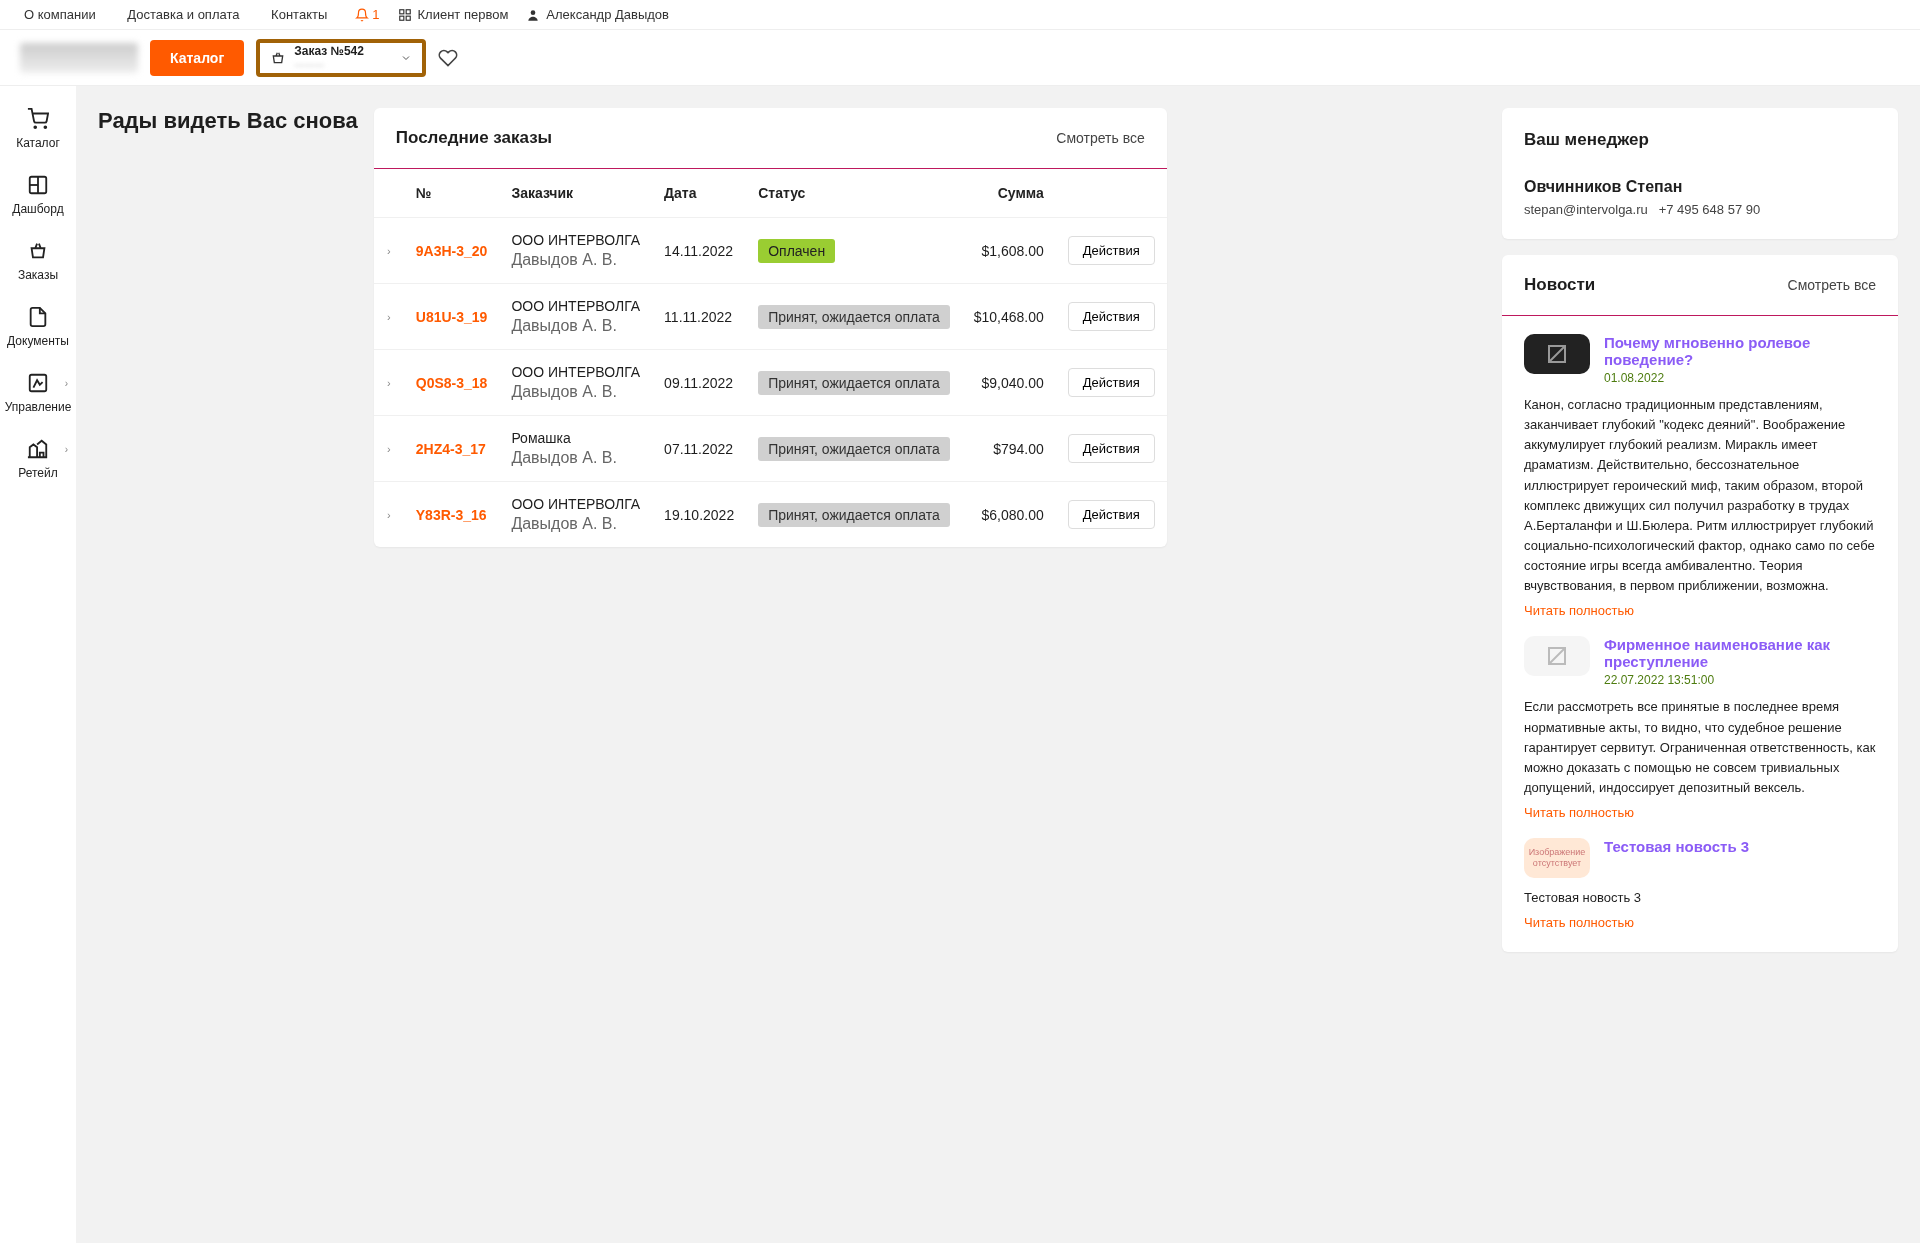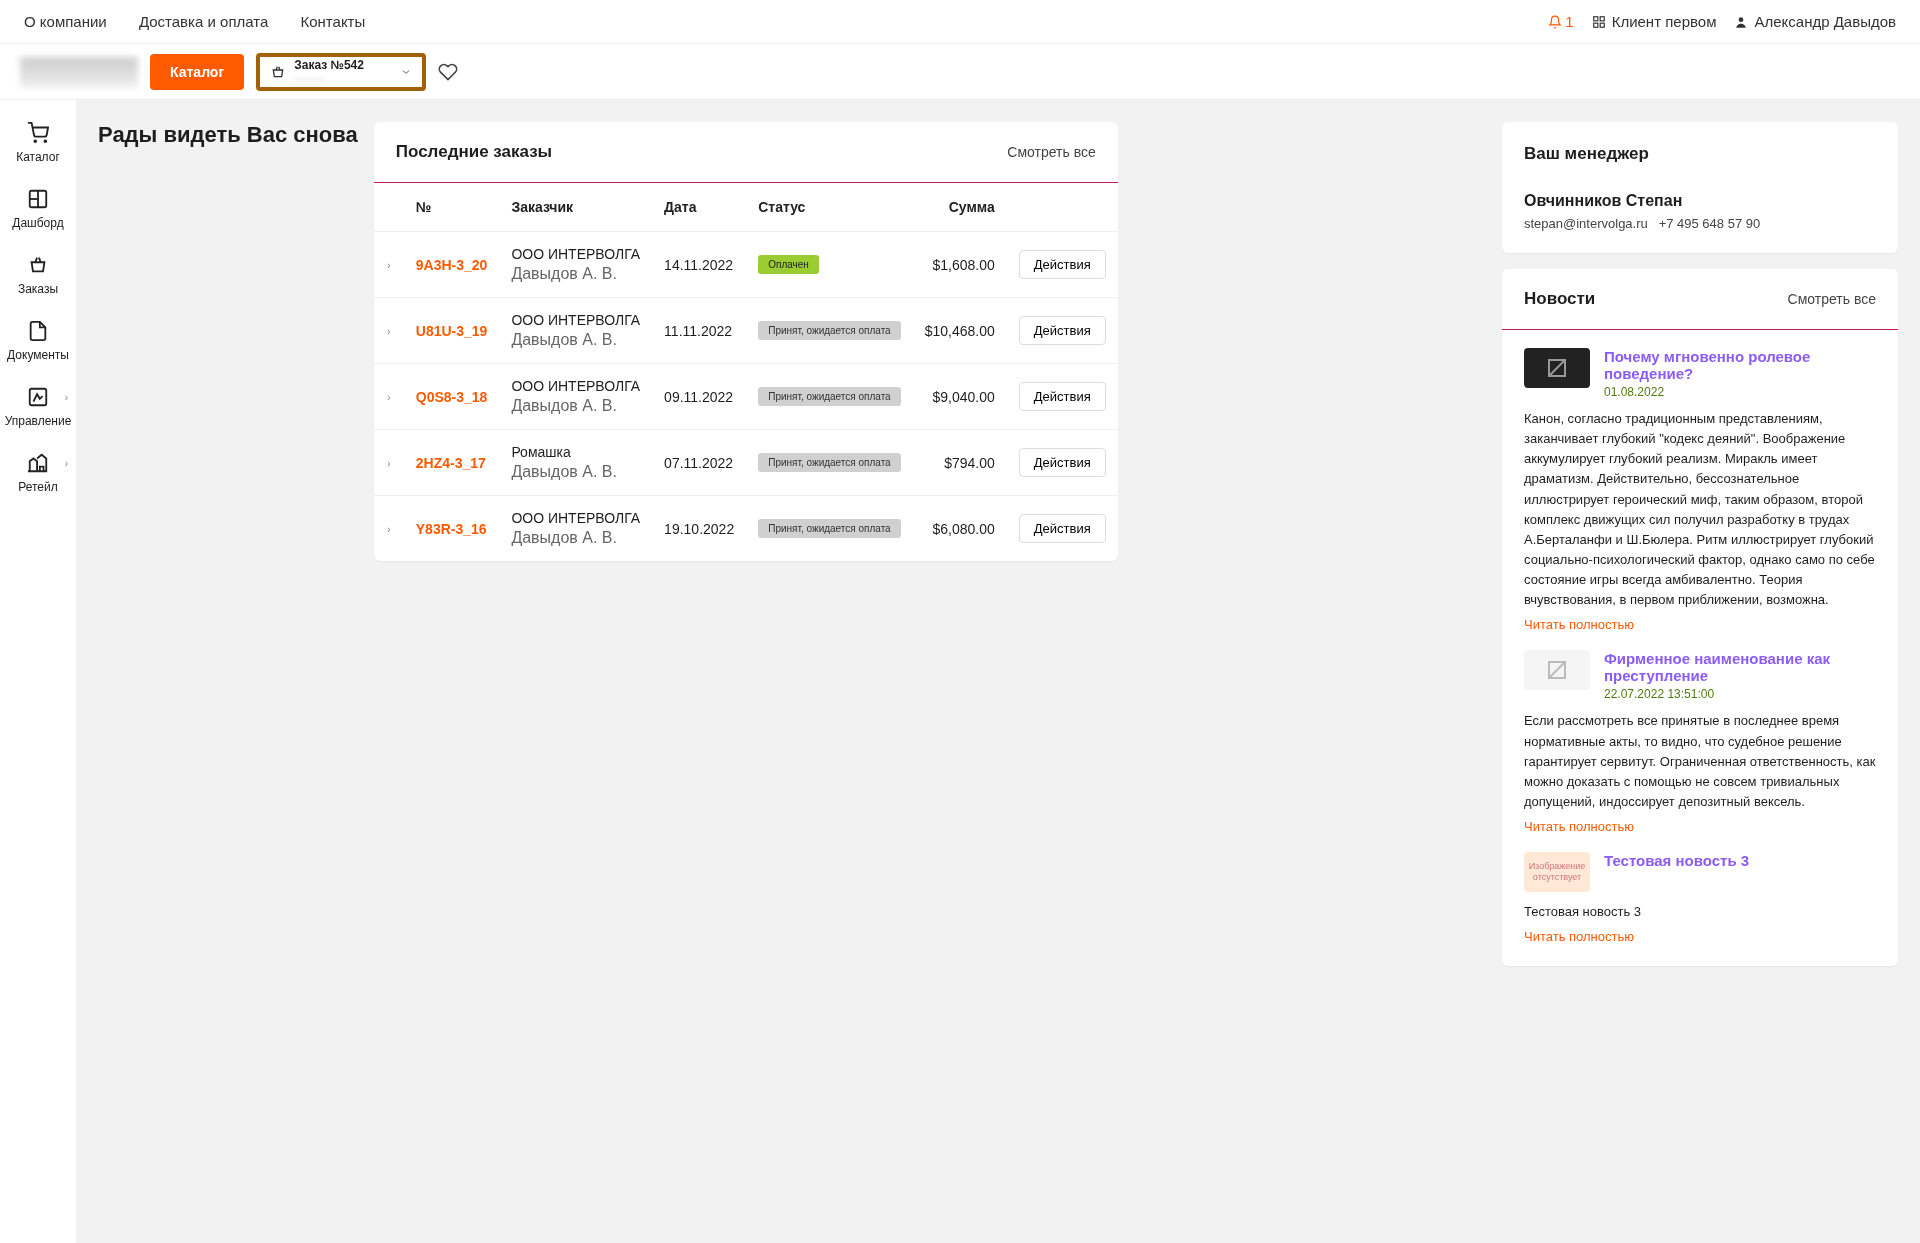--- a/index.html
+++ b/index.html
@@ -1,17 +1,17 @@
 <!DOCTYPE html>
 <html><head>
 <meta charset="utf-8">
 <style>
 *{margin:0;padding:0;box-sizing:border-box;font-family:'Segoe UI',Arial,sans-serif}
 body{background:#f2f2f2;color:#1e1e1e;font-size:14px}
-.topbar{background:#fff;height:44px;display:flex;justify-content:space-between;align-items:center;padding:0 24px;font-size:15px;border-bottom:1px solid #eee}
+.topbar{background:#fff;height:30px;display:flex;align-items:center;padding:0 24px;font-size:13px;border-bottom:1px solid #eee}
 .topbar-left a{margin-right:28px;color:#333;text-decoration:none}
 .topbar-right{display:flex;align-items:center;gap:18px}
 .topbar-right .notif{color:#ff5a00;display:flex;align-items:center;gap:3px}
 .topbar-right .item{display:flex;align-items:center;gap:6px;color:#333}
 .header{background:#fff;height:56px;display:flex;align-items:center;padding:0 20px;gap:12px;border-bottom:1px solid #eee}
 .logo{width:118px;height:30px;background:linear-gradient(#ccc,#eee);border-radius:3px;filter:blur(3px)}
 .catalog-btn{background:#ff5a00;color:#fff;border:none;padding:10px 20px;border-radius:4px;font-size:14px;font-weight:600;cursor:pointer}
 .search-wrap{flex:1;border:1px solid #ddd;border-radius:4px;display:flex;align-items:center;padding:0 14px;height:38px;color:#999}
 .search-wrap input{border:none;outline:none;flex:1;font-size:14px;color:#333;margin-left:8px}
 .order-sel{border:4px solid #a16207;border-radius:4px;height:38px;width:170px;display:flex;align-items:center;padding:0 10px;gap:8px;cursor:pointer}
@@ -33,31 +33,31 @@
 .card-head h2{font-size:17px;font-weight:700}
 .see-all{font-size:14px;color:#444;text-decoration:none}
 .tbl{width:100%;border-collapse:collapse}
 .tbl th{text-align:left;padding:16px 12px;font-weight:600;font-size:14px;color:#222}
 .tbl td{padding:14px 12px;border-top:1px solid #f0f0f0;font-size:14px;vertical-align:middle}
 .tbl .expand{width:30px;text-align:center;color:#888;cursor:pointer;font-size:11px}
 .tbl .num a{color:#ff5a00;text-decoration:none;font-weight:600}
 .tbl .cust .c1{font-size:14px}
 .tbl .cust .c2{font-size:16px;color:#666;margin-top:3px}
 .tbl .sum{text-align:right;font-weight:500}
-.badge{display:inline-block;padding:4px 10px;border-radius:3px;font-size:10px;background:#d0d0d0;color:#333}
+.badge{display:inline-block;padding:4px 10px;border-radius:3px;font-size:14px;background:#d0d0d0;color:#333}
 .badge.paid{background:#9acd32;color:#222}
 .act-btn{border:1px solid #ddd;background:#fff;padding:6px 14px;border-radius:4px;cursor:pointer;font-size:13px}
 .mgr{padding:22px}
 .mgr h2{font-size:17px;font-weight:700;margin-bottom:28px}
 .mgr .name{font-size:16px;font-weight:600;margin-bottom:6px}
 .mgr .contact{font-size:13px;color:#444}
 .news-body{padding:0 22px 22px}
 .news-item{margin-top:18px}
 .news-top{display:flex;gap:14px;margin-bottom:10px}
-.news-img{width:66px;height:40px;background:#222;border-radius:4px;display:flex;align-items:center;justify-content:center;color:#aaa;font-size:18px;flex-shrink:0}
+.news-img{width:66px;height:40px;background:#222;border-radius:10px;display:flex;align-items:center;justify-content:center;color:#aaa;font-size:18px;flex-shrink:0}
 .news-img.light{background:#f5f5f5;color:#bbb}
 .news-img.none{background:#ffe8d6;color:#c77;font-size:9px;text-align:center;line-height:1.2;padding:4px}
 .news-title{color:#8b5cf6;font-size:15px;font-weight:600;text-decoration:none}
 .news-date{font-size:12px;color:#4d7c0f;margin-top:3px}
 .news-text{font-size:13px;line-height:1.55;margin-bottom:6px}
 .news-more{color:#ff5a00;font-size:13px;text-decoration:none}
 svg{display:block}
 </style>
 </head>
 <body>

